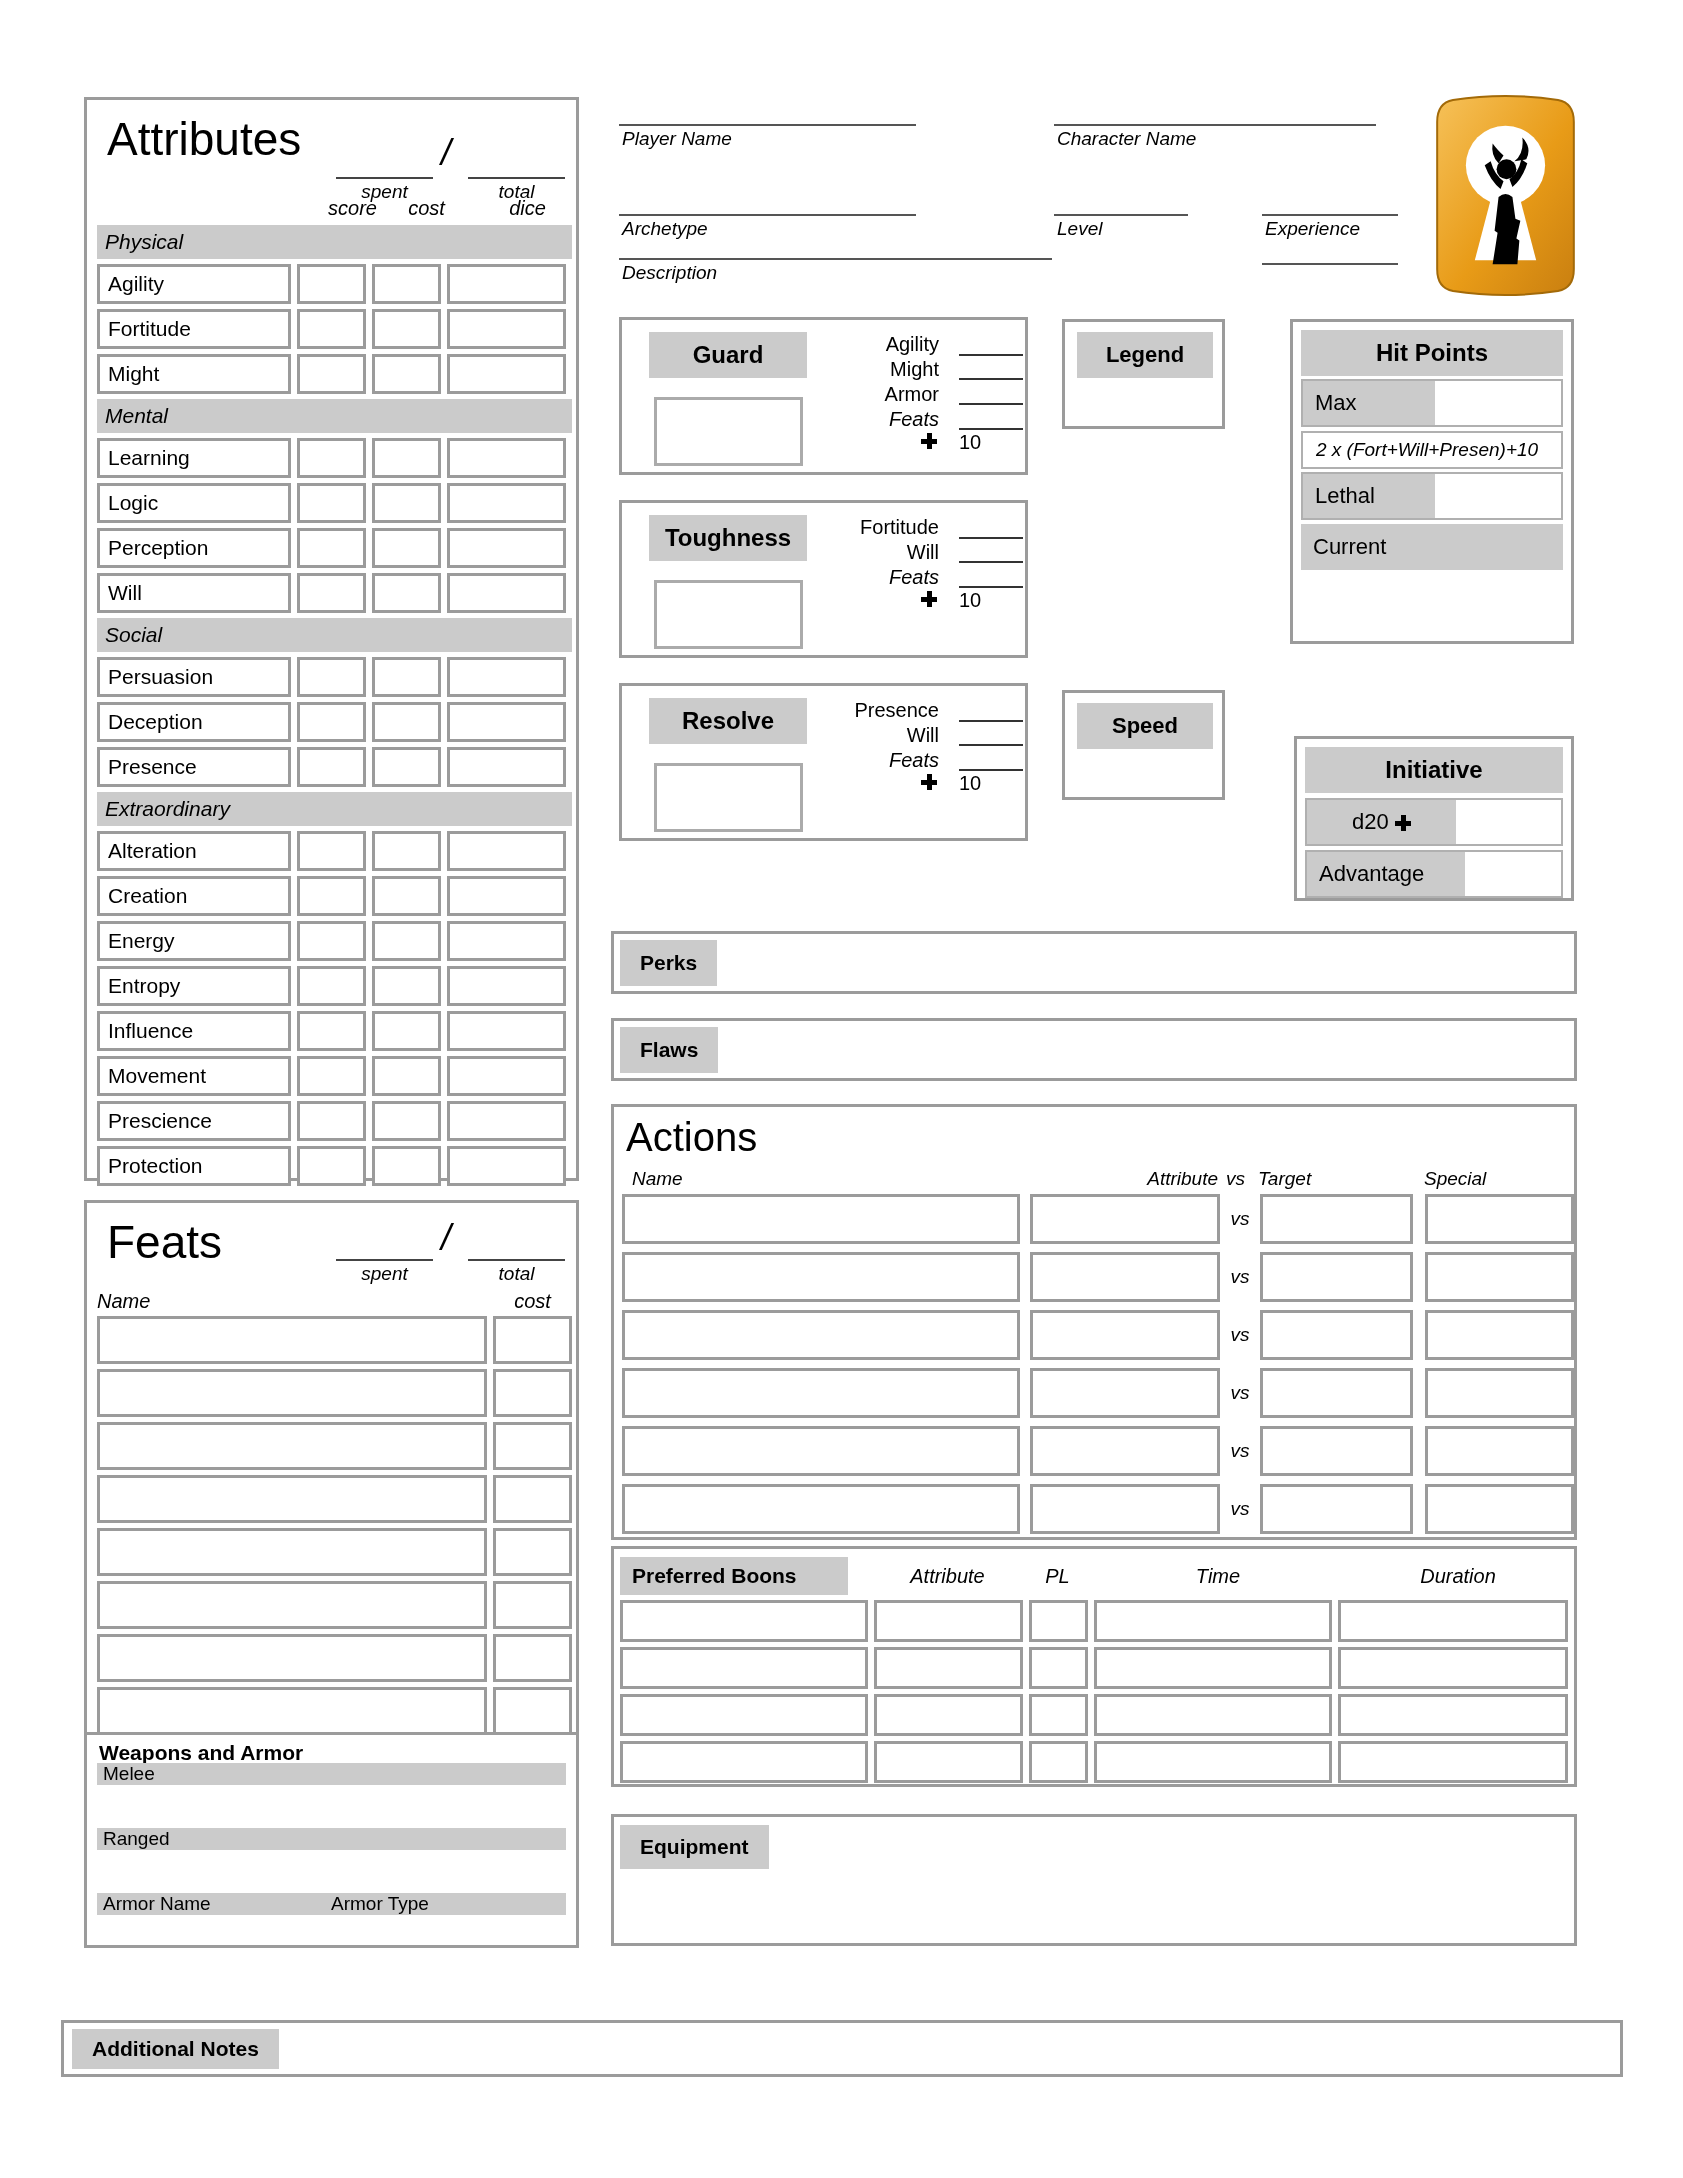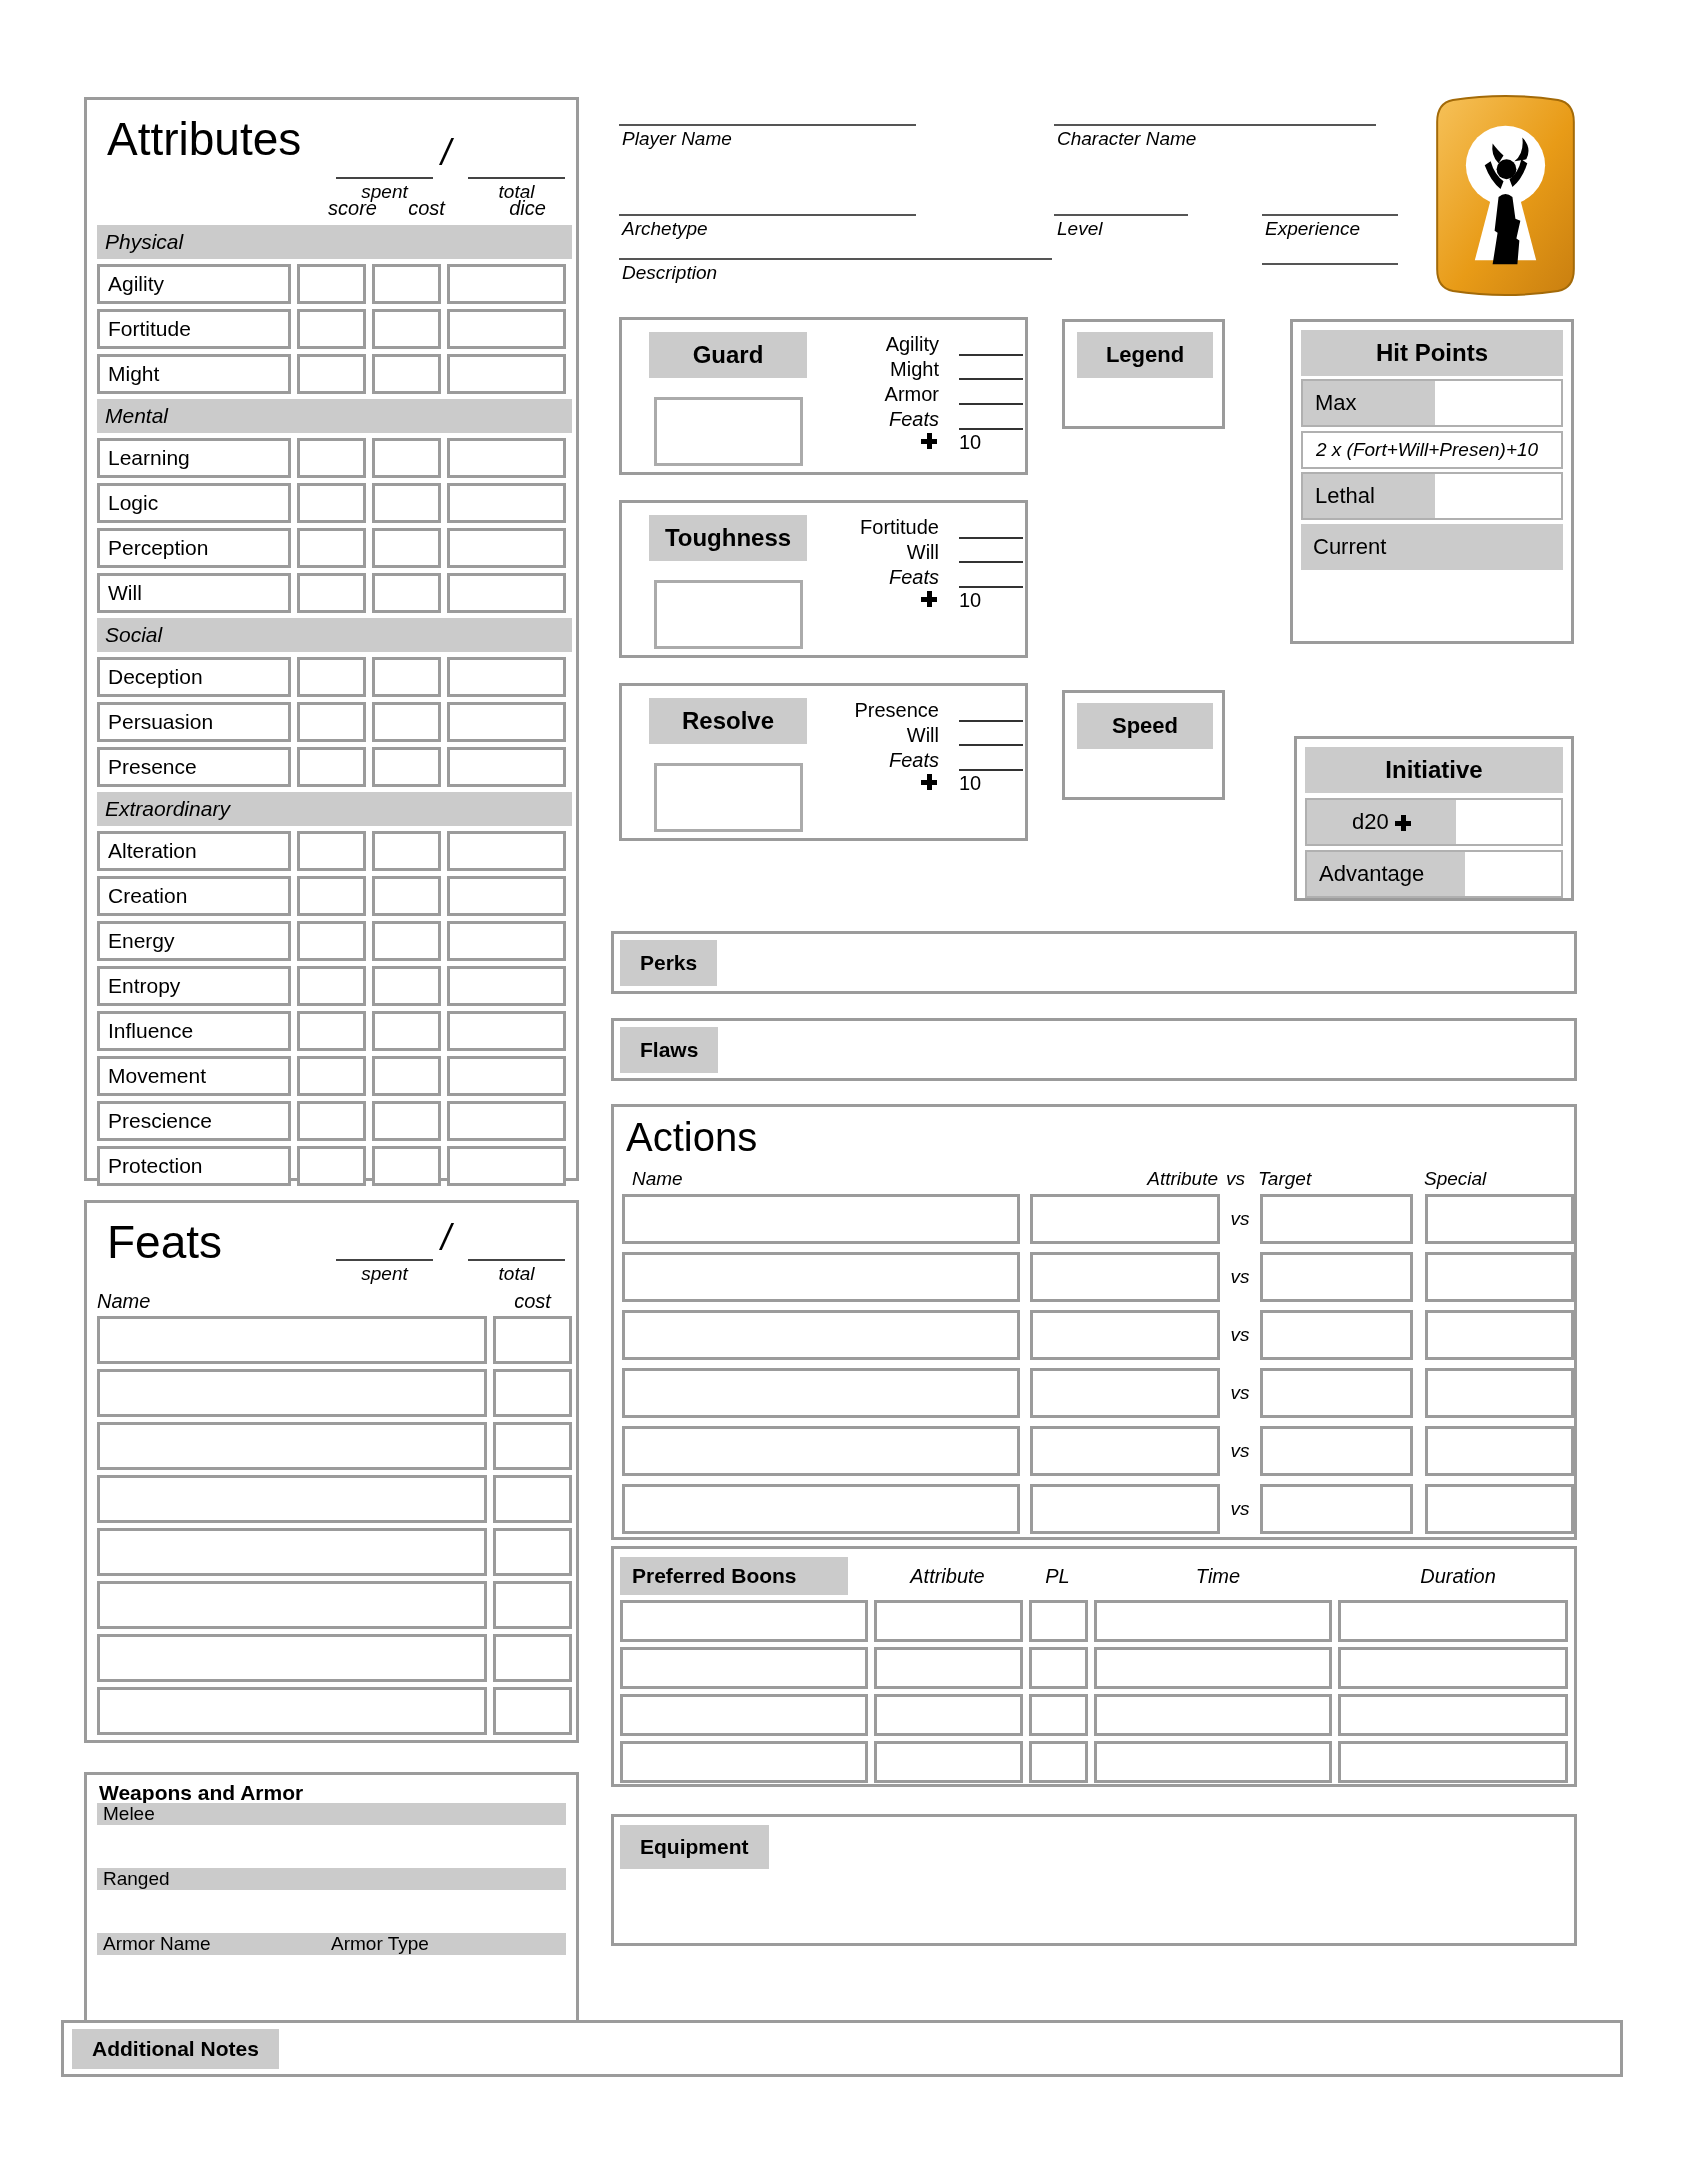--- a/index.html
+++ b/index.html
@@ -129,27 +129,27 @@
           <div class="cell attr-dice"></div>
         </div>
         <div class="attr-row">
           <div class="cell attr-name">Will</div>
           <div class="cell attr-score"></div>
           <div class="cell attr-cost"></div>
           <div class="cell attr-dice"></div>
         </div>
         <div class="attr-section graybar">Social</div>
         <div class="attr-row">
+          <div class="cell attr-name">Persuasion</div>
+          <div class="cell attr-score"></div>
+          <div class="cell attr-cost"></div>
+          <div class="cell attr-dice"></div>
+        </div>
+        <div class="attr-row">
           <div class="cell attr-name">Deception</div>
-          <div class="cell attr-score"></div>
-          <div class="cell attr-cost"></div>
-          <div class="cell attr-dice"></div>
-        </div>
-        <div class="attr-row">
-          <div class="cell attr-name">Persuasion</div>
           <div class="cell attr-score"></div>
           <div class="cell attr-cost"></div>
           <div class="cell attr-dice"></div>
         </div>
         <div class="attr-row">
           <div class="cell attr-name">Presence</div>
           <div class="cell attr-score"></div>
           <div class="cell attr-cost"></div>
           <div class="cell attr-dice"></div>
         </div>
@@ -466,21 +466,21 @@
           <div class="cell feat-name"></div>
           <div class="cell feat-cost"></div>
         </div>
         <div class="feat-row">
           <div class="cell feat-name"></div>
           <div class="cell feat-cost"></div>
         </div>
       </div>
   </div>
 
-  <div class="box" style="left:84px;top:1772px;width:495px;height:273px">
+  <div class="box" style="left:84px;top:1732px;width:495px;height:216px">
     <div class="bold" style="position:absolute;left:12px;top:6px;font-size:21px">Weapons and Armor</div>
     <div class="wp-bar graybar" style="top:28px">Melee</div>
     <div style="position:absolute;left:10px;top:50px;width:469px;height:42px"></div>
     <div class="wp-bar graybar" style="top:93px">Ranged</div>
     <div style="position:absolute;left:10px;top:115px;width:469px;height:42px"></div>
     <div class="wp-bar graybar" style="top:158px;display:flex">
       <span style="width:228px">Armor Name</span>
       <span>Armor Type</span>
     </div>
     <div style="position:absolute;left:10px;top:180px;width:469px;height:40px"></div>

